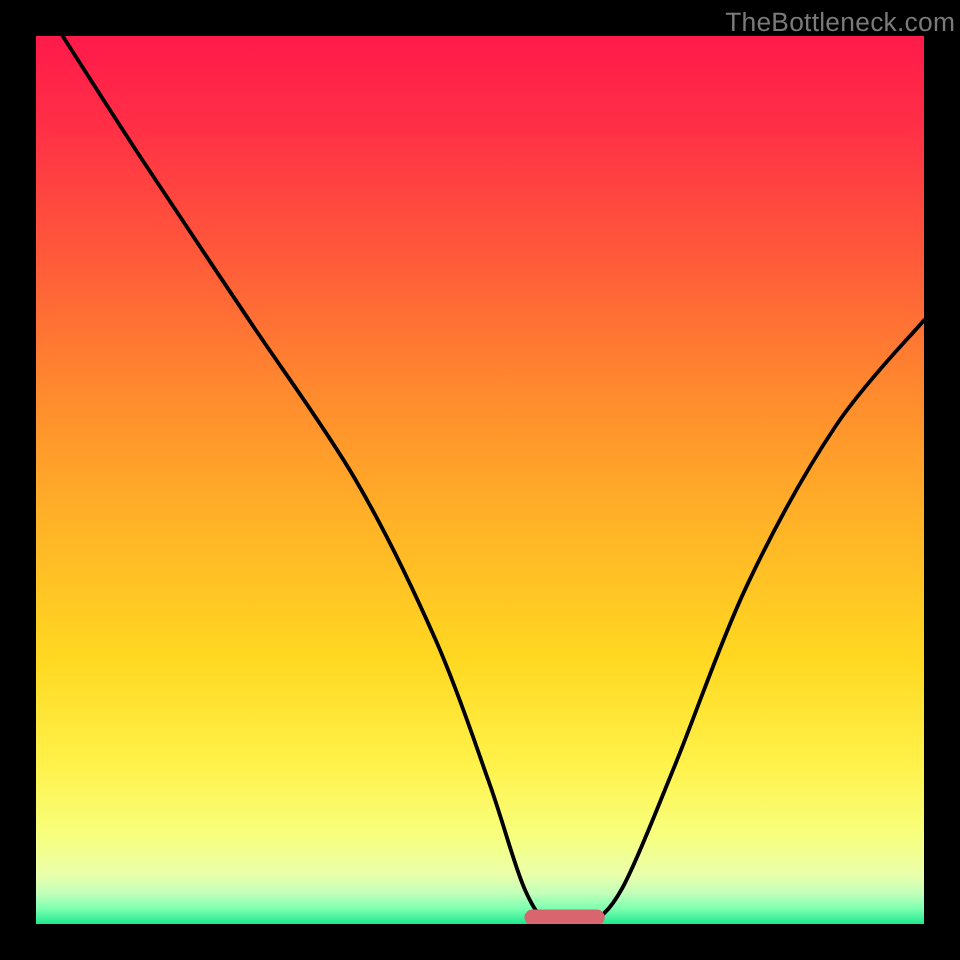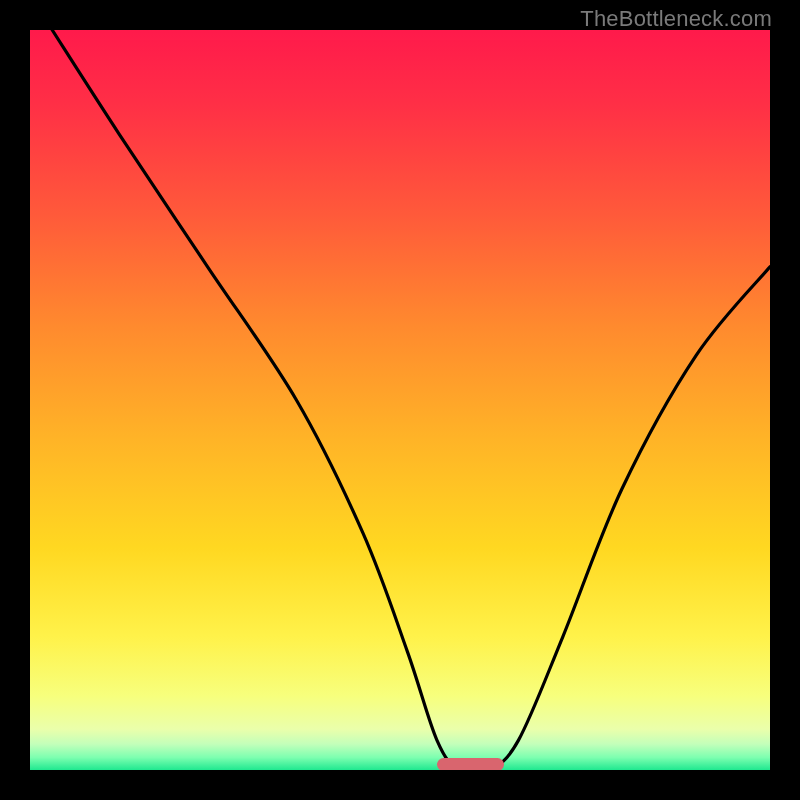--- a/index.html
+++ b/index.html
@@ -13,21 +13,21 @@
   }
   .frame {
     position: relative;
     width: 800px;
     height: 800px;
     background: #000;
   }
   .watermark {
     position: absolute;
     top: 6px;
-    right: 28px;
+    right: 4px;
     color: #7a7a7a;
     font-size: 22px;
     font-weight: 500;
     letter-spacing: 0.2px;
     z-index: 10;
     user-select: none;
     text-align: right;
   }
   .plot-area {
     position: absolute;

